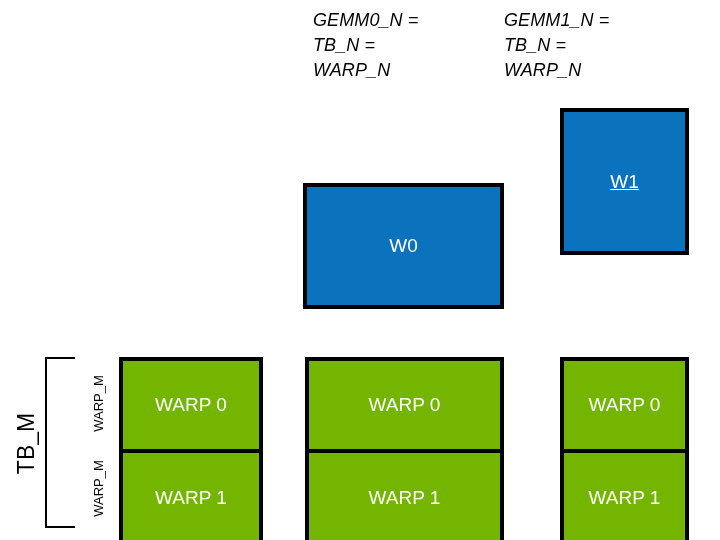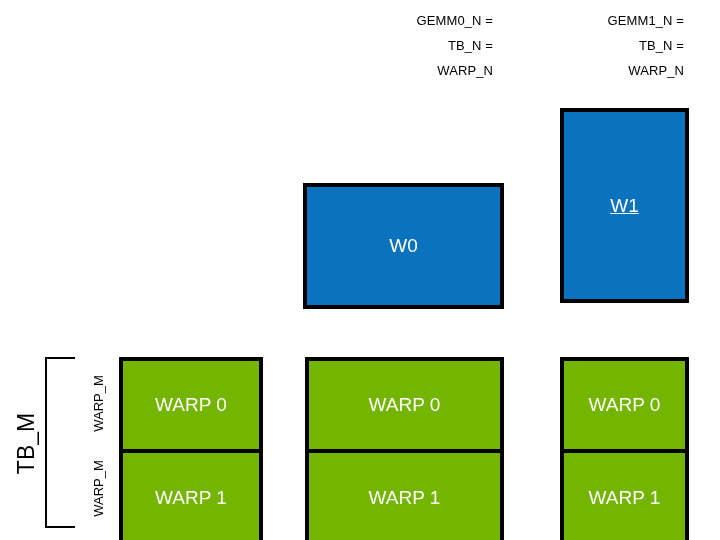--- a/index.html
+++ b/index.html
@@ -15,44 +15,45 @@
   }
   #canvas {
     position: relative;
     width: 720px;
     height: 540px;
   }
 
   
   .col-caption {
     position: absolute;
-    text-align: right;
-    font-size: 13px;
+    text-align: left;
+    font-size: 18px;
     line-height: 25px;
     color: #000000;
     white-space: pre-line;
     letter-spacing: 0.1px;
+    font-style: italic;
   }
   #caption-gemm0 { left: 313px; top: 8px; width: 180px; }
   #caption-gemm1 { left: 504px; top: 8px; width: 180px; }
 
   
   .blue-box {
     position: absolute;
     background: #0b72bd;
     border: 4px solid #000000;
     box-sizing: border-box;
     display: flex;
     align-items: center;
     justify-content: center;
     color: #ffffff;
     font-size: 19px;
   }
   #blue-w0 { left: 303px; top: 171px; width: 201px; height: 126px; margin-top: 12px; }
-  #blue-w1 { left: 560px; top: 108px; width: 129px; height: 195px; text-decoration: underline; }
+  #blue-w1 { left: 560px; top: 108px; width: 129px; height: 147px; text-decoration: underline; }
 
   
   .green-col {
     position: absolute;
     top: 357px;
     height: 191px;
     border: 4px solid #000000;
     box-sizing: border-box;
     display: flex;
     flex-direction: column;

